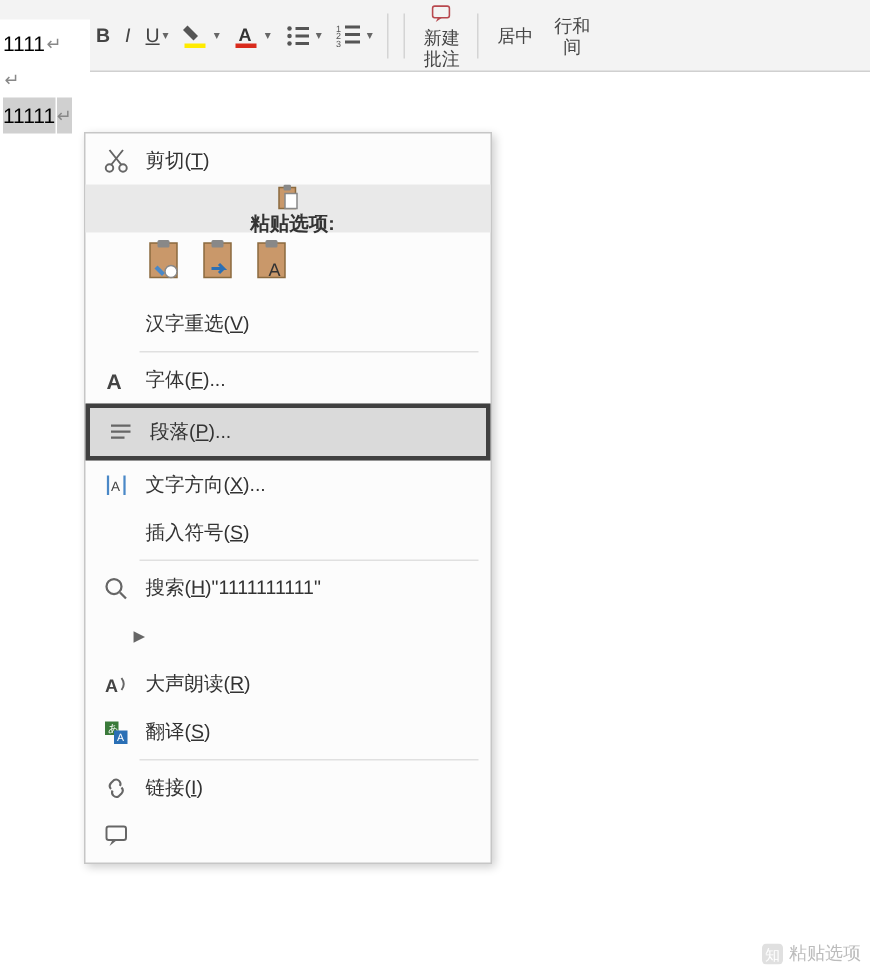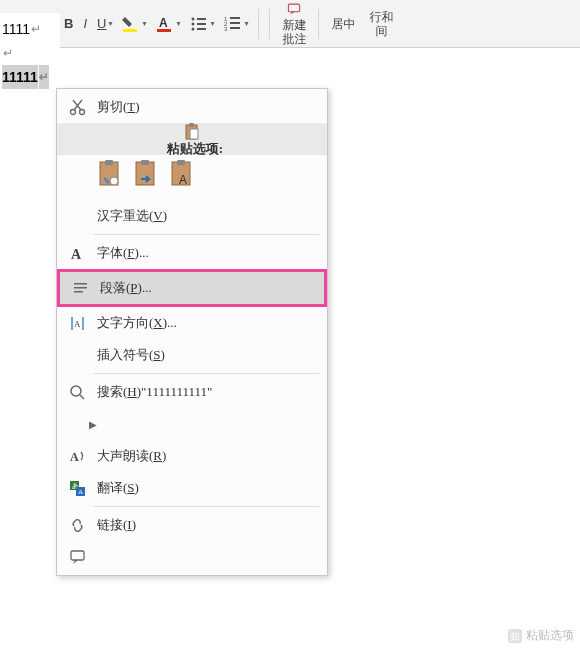--- a/index.html
+++ b/index.html
@@ -2,37 +2,37 @@
 <html><head>
 <meta charset="utf-8">
 <style>
 * { margin: 0; padding: 0; box-sizing: border-box; }
 body { font-family: "Microsoft YaHei", sans-serif; font-size: 13px; background: #fff; width: 580px; height: 650px; overflow: hidden; position: relative; }
 
 .ribbon { display: flex; align-items: center; height: 48px; border-bottom: 1px solid #d0d0d0; background: #f3f3f3; padding-left: 60px; gap: 2px; }
 .doc-area { position: absolute; left: 0; top: 13px; width: 60px; padding: 4px 2px; background: #fff; font-size: 14px; line-height: 24px; }
 .doc-line { display: flex; align-items: center; }
 .pilcrow { color: #888; font-size: 12px; margin-left: 1px; }
-.sel { background: #d0d0d0; font-weight: bold; }
+.sel { background: #d0d0d0; }
 
 .rb-btn { display: flex; align-items: center; justify-content: center; height: 32px; padding: 0 4px; color: #444; position: relative; }
 .rb-btn svg { width: 18px; height: 18px; }
 .rb-sep { width: 1px; height: 30px; background: #d4d4d4; margin: 0 4px; }
 .rb-big { display: flex; flex-direction: column; align-items: center; justify-content: center; height: 44px; padding: 0 6px; font-size: 12px; color: #444; line-height: 14px; }
 .rb-big svg { width: 20px; height: 20px; margin-bottom: 2px; }
 .dd { font-size: 8px; margin-left: 2px; color: #666; }
 
 .ctx-menu { position: absolute; left: 56px; top: 88px; width: 272px; background: #fcfcfc; border: 1px solid #c6c6c6; box-shadow: 2px 2px 6px rgba(0,0,0,.2); padding: 2px 0; }
-.mi { display: flex; align-items: center; height: 32px; padding: 0 10px 0 8px; color: #333; position: relative; font-family: Liberation Serif, serif; }
+.mi { display: flex; align-items: center; height: 32px; padding: 0 10px 0 8px; color: #333; position: relative; }
 .mi .ico { width: 24px; display: flex; justify-content: center; }
 .mi .ico svg { width: 17px; height: 17px; }
 .mi .lbl { flex: 1; padding-left: 8px; }
 .mi .arrow { font-size: 10px; color: #666; }
 .mi.header { font-weight: bold; background: #e9e9e9; flex-direction: column; }
-.mi.hl { border: 3px solid #ec4899; height: 38px; }
+.mi.hl { border: 3px solid #404040; height: 38px; }
 .mi.hl-bg { background: #dadada; }
 .paste-row { display: flex; gap: 10px; padding: 4px 0 8px 40px; }
 .paste-opt svg { width: 26px; height: 30px; }
 .msep { height: 1px; background: #e0e0e0; margin: 2px 8px 2px 36px; }
 
 .u { text-decoration: underline; }
 .watermark { position: absolute; right: 6px; bottom: 6px; font-size: 12px; color: #bcbcbc; display: flex; align-items: center; gap: 4px; }
 .watermark svg { width: 14px; height: 14px; }
 </style>
 </head>

